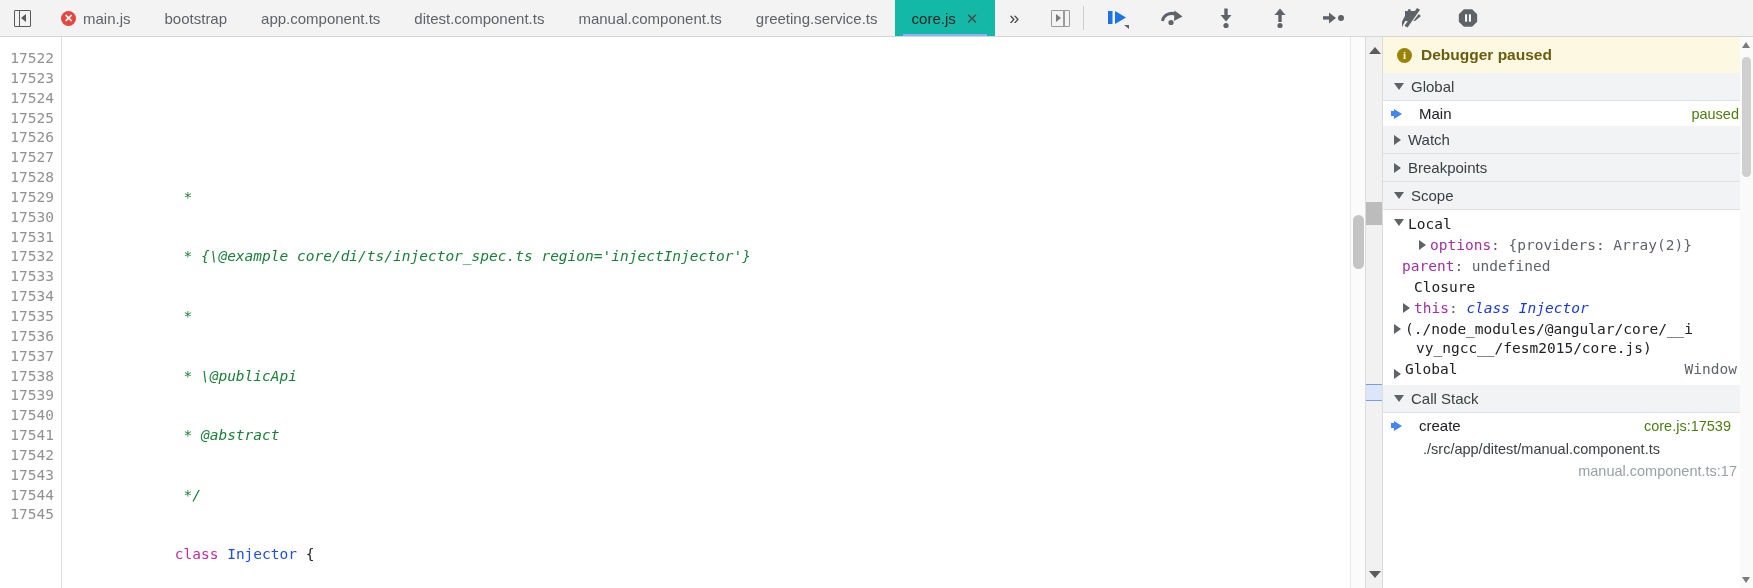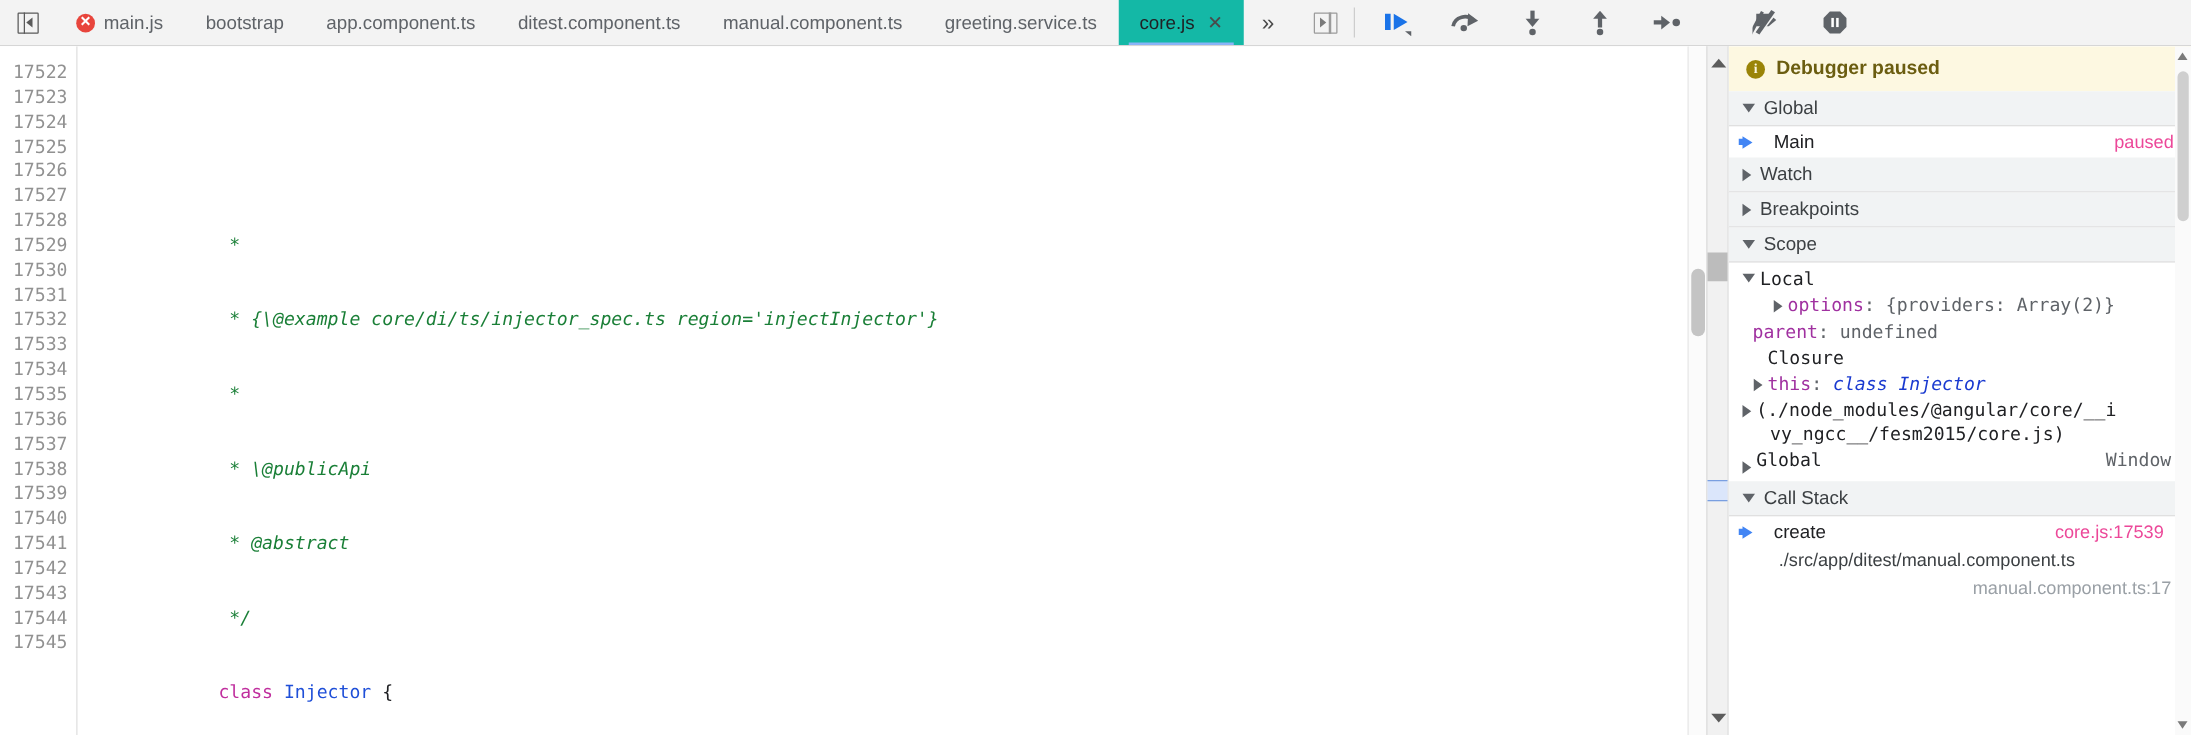--- a/index.html
+++ b/index.html
@@ -197,21 +197,21 @@
   .tw.closed {
     border-top: 5.5px solid transparent; border-bottom: 5.5px solid transparent;
     border-left: 7px solid #5f6368; border-right: none;
   }
 
   .row {
     display: flex; align-items: center; padding: 4px 14px 4px 11px;
     cursor: pointer; gap: 7px;
   }
   .row .grow { flex: 1 1 auto; }
-  .row .right { color: #ec4899; font-size: 14.5px; white-space: nowrap; }
+  .row .right { color: #4d7c0f; font-size: 14.5px; white-space: nowrap; }
   .blue-arrow {
     width: 0; height: 0; flex: 0 0 auto; position: relative;
     border-top: 5px solid transparent; border-bottom: 5px solid transparent;
     border-left: 8px solid #4285f4; margin-right: 2px;
   }
   .blue-arrow::before {
     content: ""; position: absolute; left: -11px; top: -2.5px;
     width: 5px; height: 5px; background: #4285f4;
   }
 

